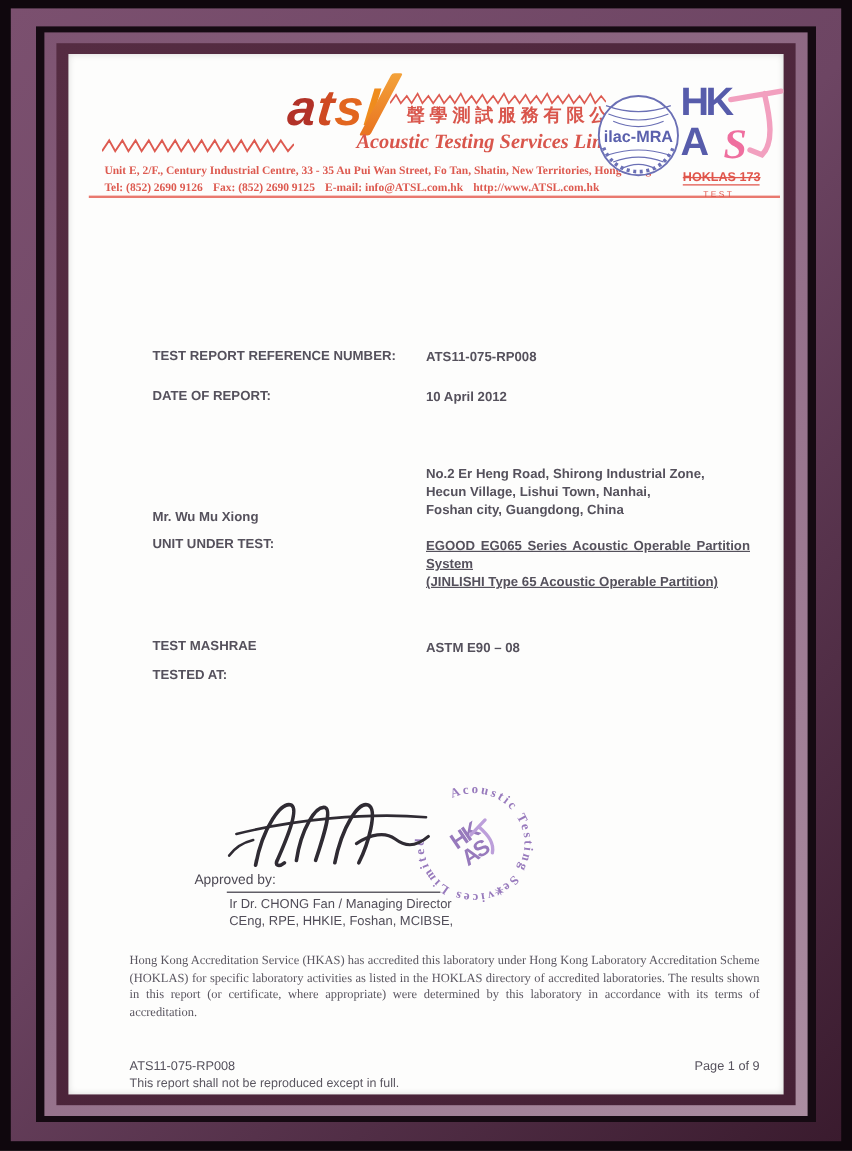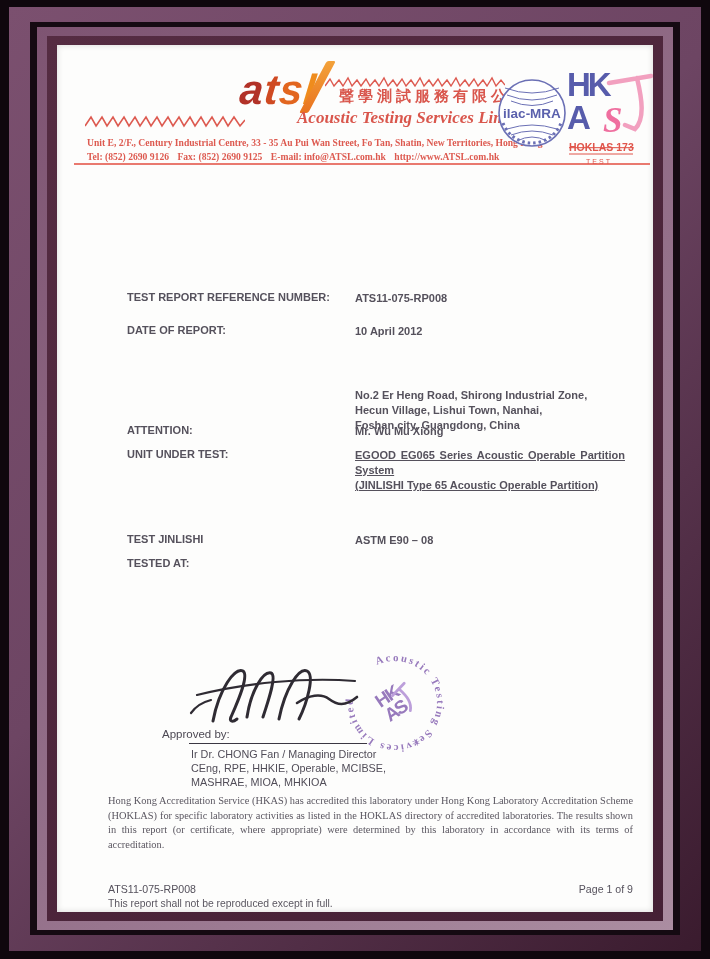--- a/index.html
+++ b/index.html
@@ -132,32 +132,31 @@
       <div class="flabel">DATE OF REPORT:</div>
       <div class="fvalue nowrap">10 April 2012</div>
     </div>
     <div class="frow" style="top:343px">
       <div class="flabel"></div>
       <div class="fvalue preline">No.2 Er Heng Road, Shirong Industrial Zone,
 Hecun Village, Lishui Town, Nanhai,
 Foshan city, Guangdong, China</div>
     </div>
     <div class="frow" style="top:379px">
-      <div class="flabel">ATTENTION:</div>
       <div class="fvalue nowrap">Mr. Wu Mu Xiong</div>
     </div>
     <div class="frow" style="top:403px">
       <div class="flabel">UNIT UNDER TEST:</div>
       <div class="fvalue just">
         <p>EGOOD EG065 Series Acoustic Operable Partition System</p>
         <p>(JINLISHI Type 65 Acoustic Operable Partition)</p>
       </div>
     </div>
     <div class="frow" style="top:488px">
-      <div class="flabel">TEST JINLISHI</div>
+      <div class="flabel">TEST MASHRAE</div>
       <div class="fvalue nowrap">ASTM E90 – 08</div>
     </div>
     <div class="frow" style="top:512px">
       <div class="flabel">TESTED AT:</div>
     </div>
 
     <svg class="sig-svg" width="180" height="90" viewBox="0 0 180 90">
       <g fill="none" stroke="#2f2b33" stroke-linecap="round">
         <path stroke-width="3" d="M28 68 C34 36 50 14 58 18 C64 22 54 46 46 64 C44 68 47 70 52 66"></path>
         <path stroke-width="3" d="M62 64 C66 38 78 18 86 20 C92 22 84 46 78 64"></path>
@@ -182,22 +181,21 @@
           <text x="44" y="74" font-size="20" font-weight="bold" letter-spacing="-2" font-family="Liberation Sans, sans-serif">AS</text>
           <path d="M62 52 L80 48 M72 50 C75 62 75 70 69 76" fill="none" stroke="#b493d6" stroke-width="3" stroke-linecap="round"></path>
         </g>
       </g>
     </svg>
 
     <div class="approved">Approved by:</div>
     <div class="sig-line"></div>
     <div class="sig-names">
       <div>Ir Dr. CHONG Fan / Managing Director</div>
-      <div>CEng, RPE, HHKIE, Operable, MCIBSE,</div>
-      <div>MASHRAE, MIOA, MHKIOA</div>
+      <div>CEng, RPE, HHKIE, Foshan, MCIBSE,</div>
     </div>
 
     <div class="accred">Hong Kong Accreditation Service (HKAS) has accredited this laboratory under Hong Kong Laboratory Accreditation Scheme (HOKLAS) for specific laboratory activities as listed in the HOKLAS directory of accredited laboratories. The results shown in this report (or certificate, where appropriate) were determined by this laboratory in accordance with its terms of accreditation.</div>
     <div class="note">This report shall not be reproduced except in full.</div>
     <div class="pfoot">
       <span>ATS11-075-RP008</span>
       <span>Page 1 of 9</span>
     </div>
 
   </div>

